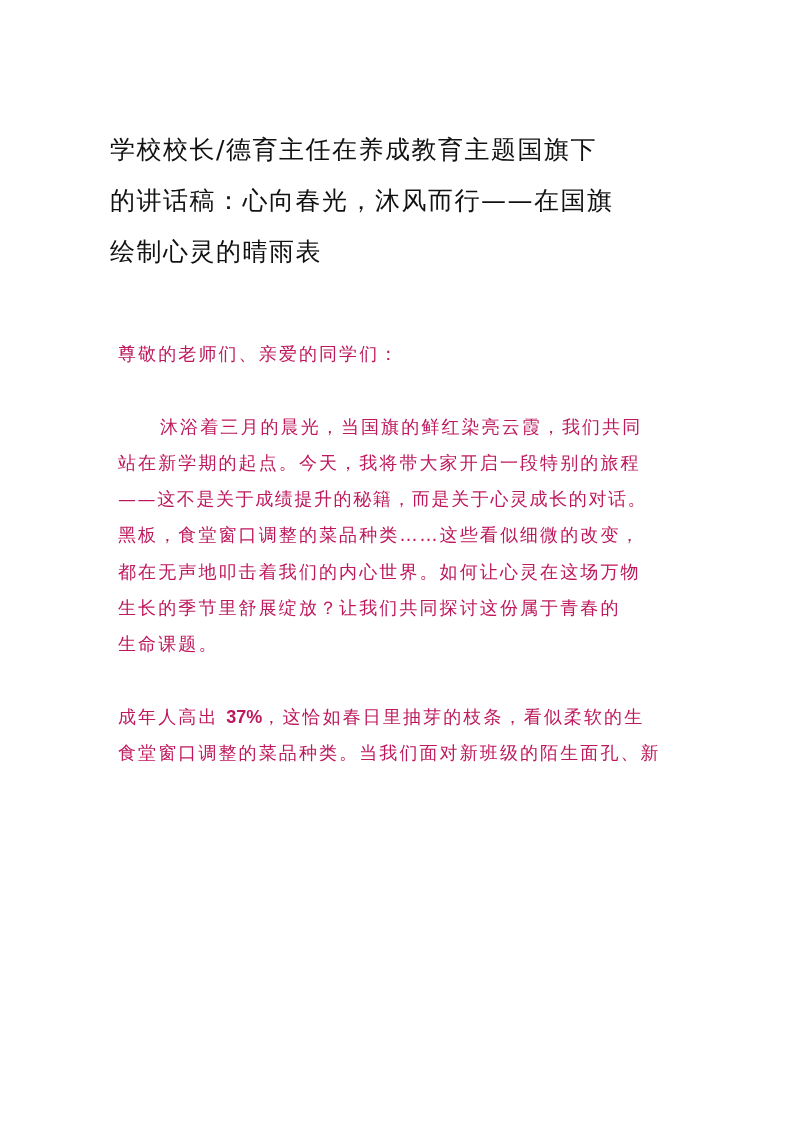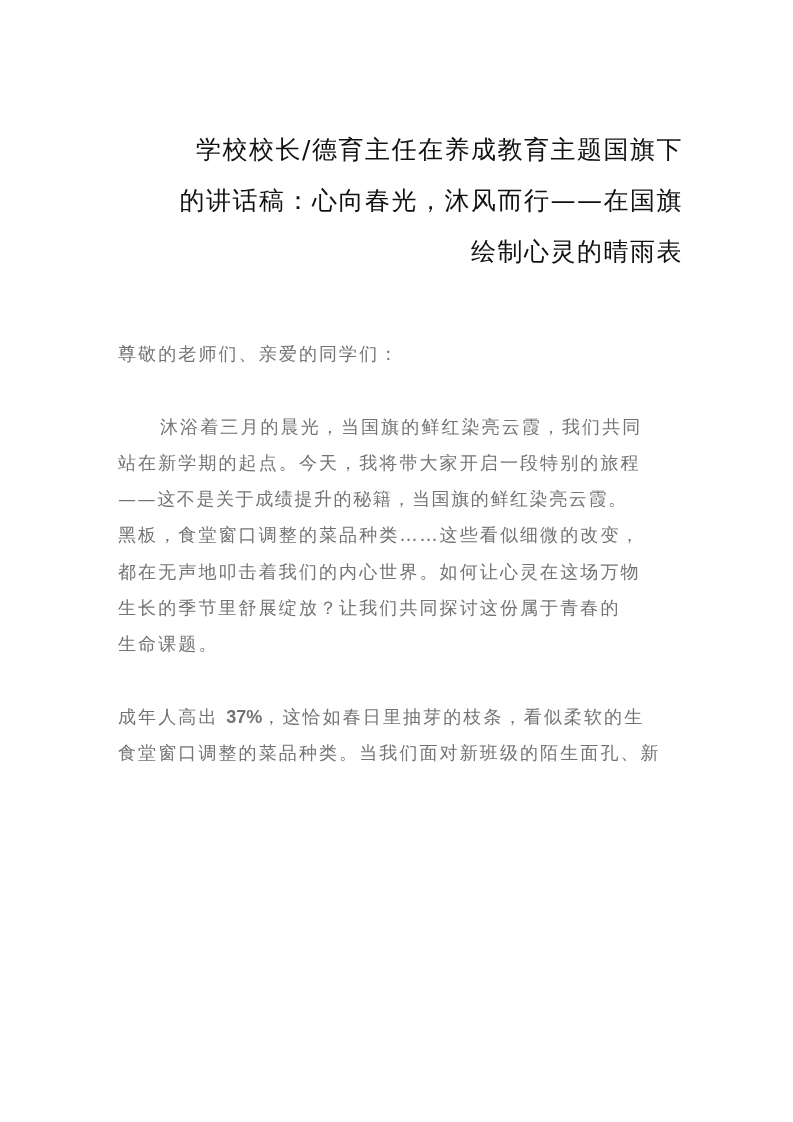--- a/index.html
+++ b/index.html
@@ -20,41 +20,41 @@
       left: 0; top: 0;
       width: 793px;
       height: 1122px;
       background: #ffffff;
     }
     .title {
       position: absolute;
       left: 110px;
       top: 124px;
       width: 573px;
-      text-align: right;
+      text-align: left;
       font-size: 25px;
       line-height: 51px;
       letter-spacing: 1.5px;
       color: #111;
       font-weight: normal;
       margin: 0;
     }
     .title-line {
       display: block;
       white-space: nowrap;
     }
     .body {
       position: absolute;
       left: 118px;
       top: 336px;
       width: 560px;
       font-size: 18px;
       line-height: 36.3px;
       letter-spacing: 2.1px;
-      color: #737373;
+      color: #be185d;
     }
     .line {
       display: block;
       white-space: nowrap;
       height: 36.3px;
     }
     .blank {
       display: block;
       height: 36.3px;
     }
@@ -78,21 +78,21 @@
     <span class="title-line">绘制心灵的晴雨表</span>
   </h1>
 
   <div class="body">
     <span class="line">尊敬的老师们、亲爱的同学们：</span>
     <span class="blank"></span>
 
     <div>
       <span class="line indent">沐浴着三月的晨光，当国旗的鲜红染亮云霞，我们共同</span>
       <span class="line">站在新学期的起点。今天，我将带大家开启一段特别的旅程</span>
-      <span class="line" style="letter-spacing:1.6px;">——这不是关于成绩提升的秘籍，当国旗的鲜红染亮云霞。</span>
+      <span class="line" style="letter-spacing:1.6px;">——这不是关于成绩提升的秘籍，而是关于心灵成长的对话。</span>
       <span class="line">黑板，食堂窗口调整的菜品种类……这些看似细微的改变，</span>
       <span class="line">都在无声地叩击着我们的内心世界。如何让心灵在这场万物</span>
       <span class="line">生长的季节里舒展绽放？让我们共同探讨这份属于青春的</span>
       <span class="line">生命课题。</span>
     </div>
 
     <span class="blank"></span>
 
 
     <div>

